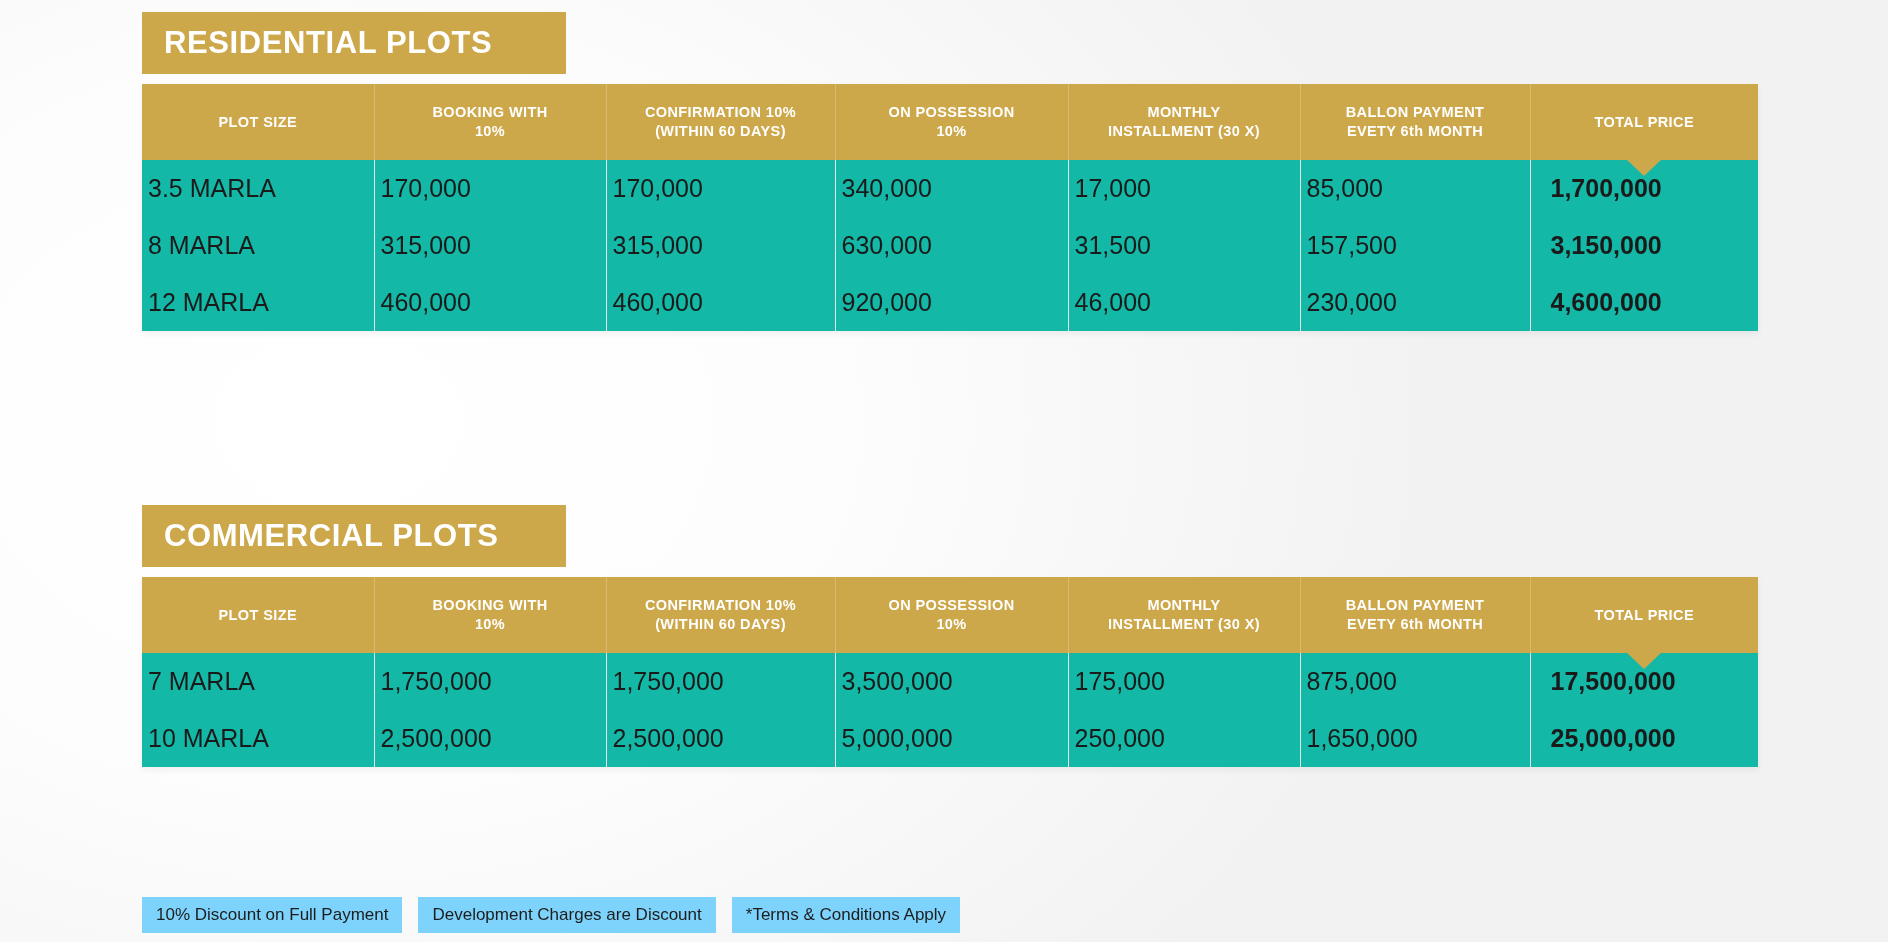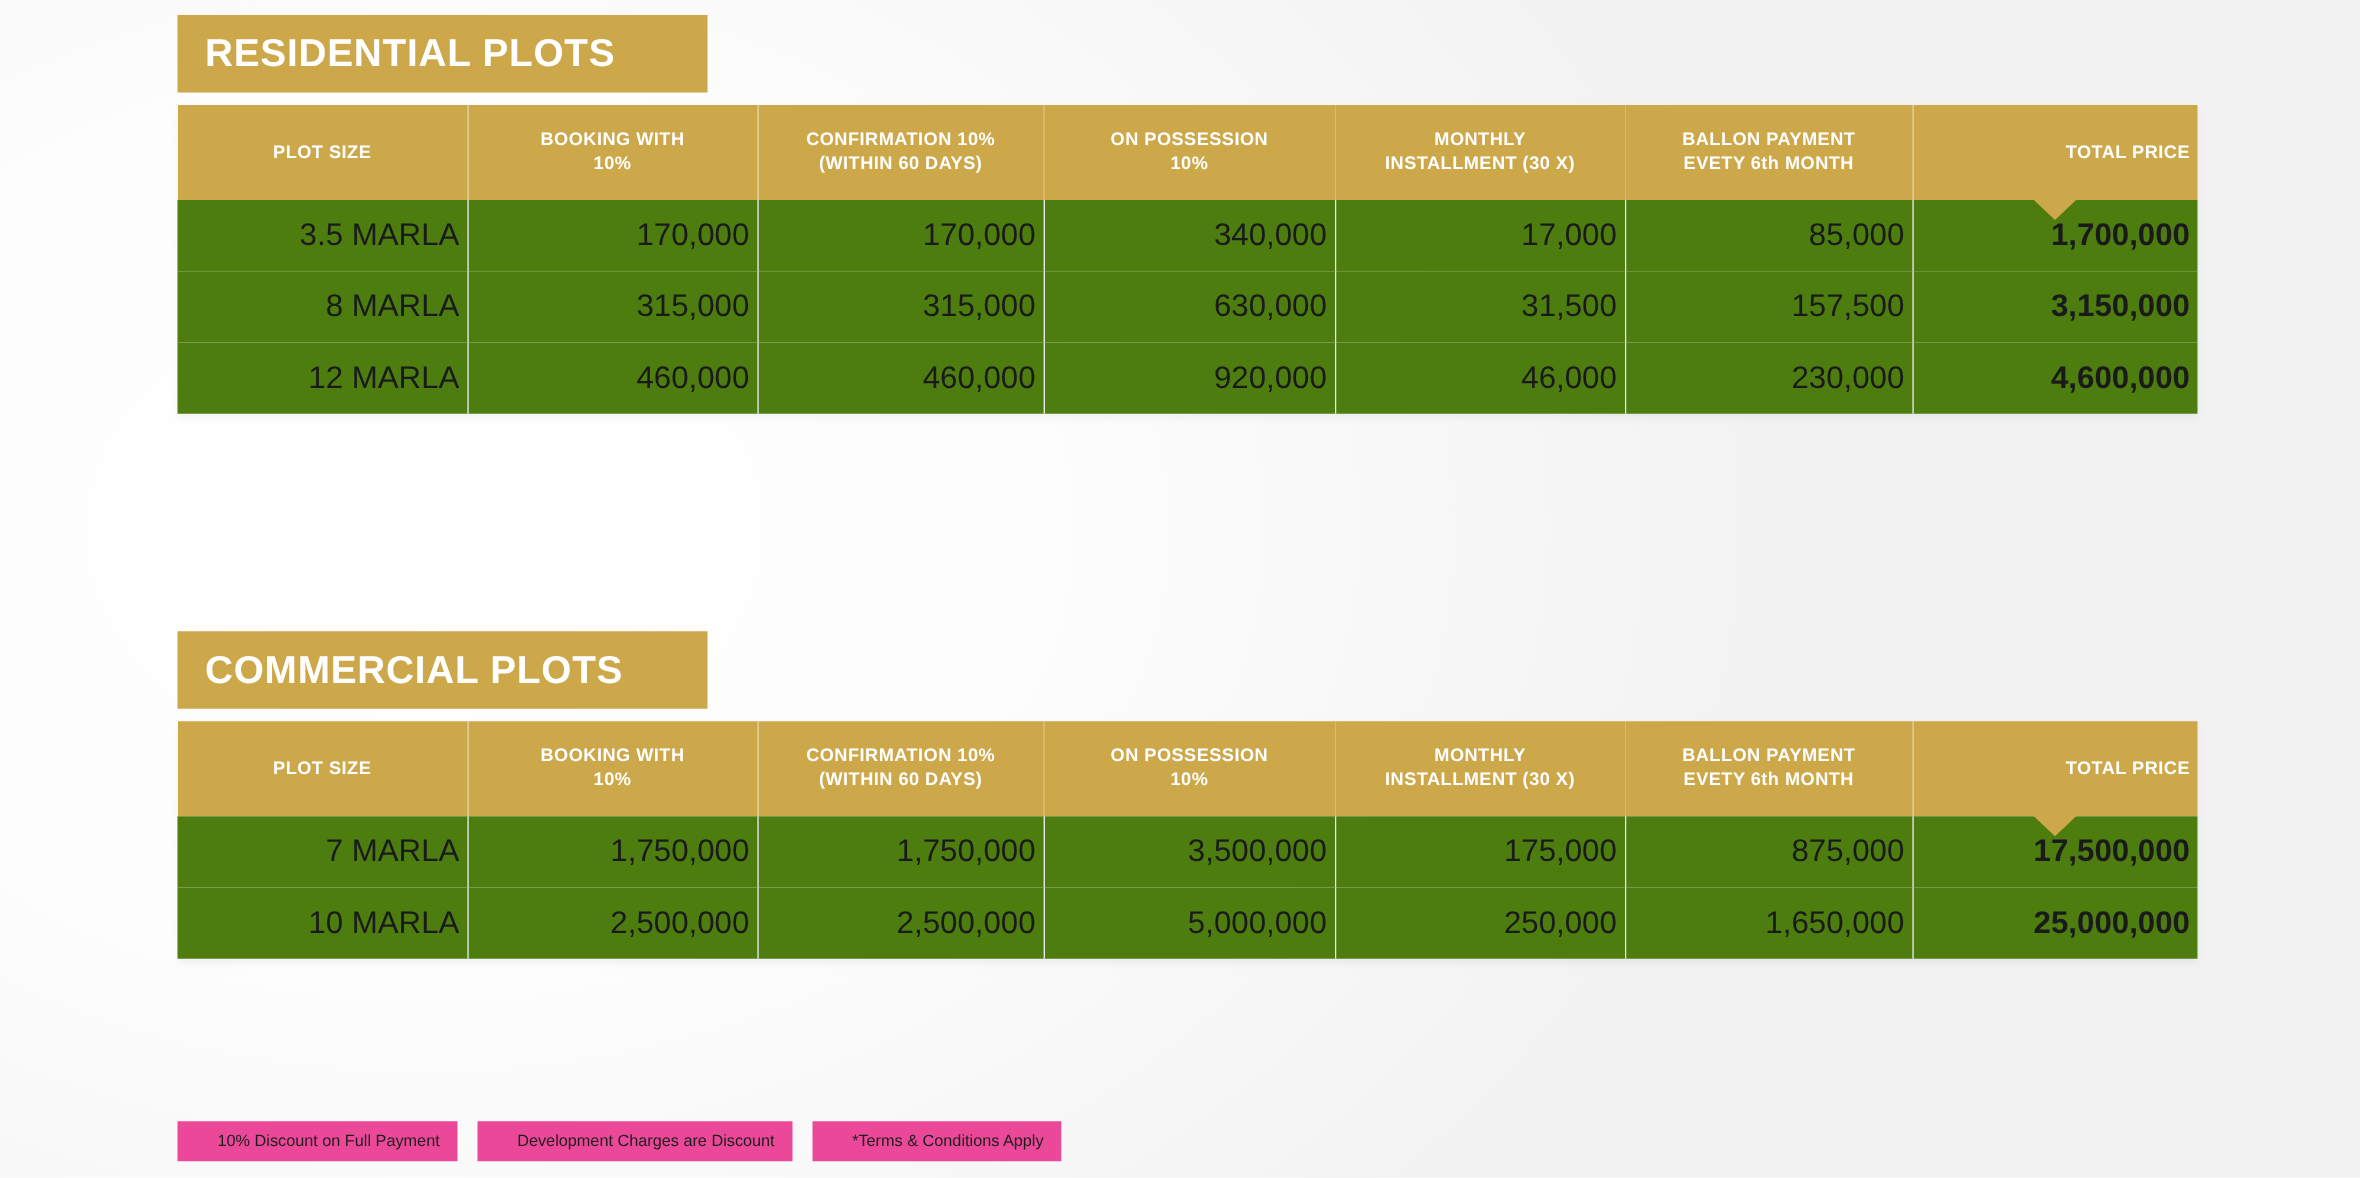--- a/index.html
+++ b/index.html
@@ -49,29 +49,29 @@
     font-weight:bold;
     letter-spacing:0.4px;
     line-height:1.32;
     padding:19px 6px 19px 6px;
     text-align:center;
     vertical-align:middle;
     border-right:1px solid #d8bb6d;
     height:74px;
     position:relative;
   }
-  .tbl th:last-child { border-right:none;text-align:right; }
+  .tbl th:last-child { border-right:none; }
   .tbl th .hl2 { display:block; }
 
   .tbl td {
-    background:#4d7c0f;
+    background:#14b8a6;
     color:#1a1a1a;
     font-size:25px;
     font-weight:400;
-    text-align:right;
+    text-align:left;
     vertical-align:middle;
     padding:14px 6px;
     height:52px;
     border-right:1px solid #e6e6e6;
     white-space:nowrap;
     margin-top:35px;
   }
   .tbl td:last-child { border-right:none;padding-left:20px; }
   .tbl td.total { font-weight:bold; }
 
@@ -104,25 +104,25 @@
   
   .notes {
     position:absolute;
     left:142px;
     top:897px;
     display:flex;
     gap:16px;
     align-items:flex-start;
   }
   .note {
-    background:#ec4899;
+    background:#7dd3fc;
     color:#1d1d1d;
-    font-size:13px;
+    font-size:17px;
     line-height:1;
-    padding:9px 14px 10px 32px;
+    padding:9px 14px 10px 14px;
     white-space:nowrap;
   }
 </style>
 </head>
 <body>
 
 <div class="page">
 
   <div class="section" id="residential">
     <div class="title-banner">RESIDENTIAL PLOTS</div>

